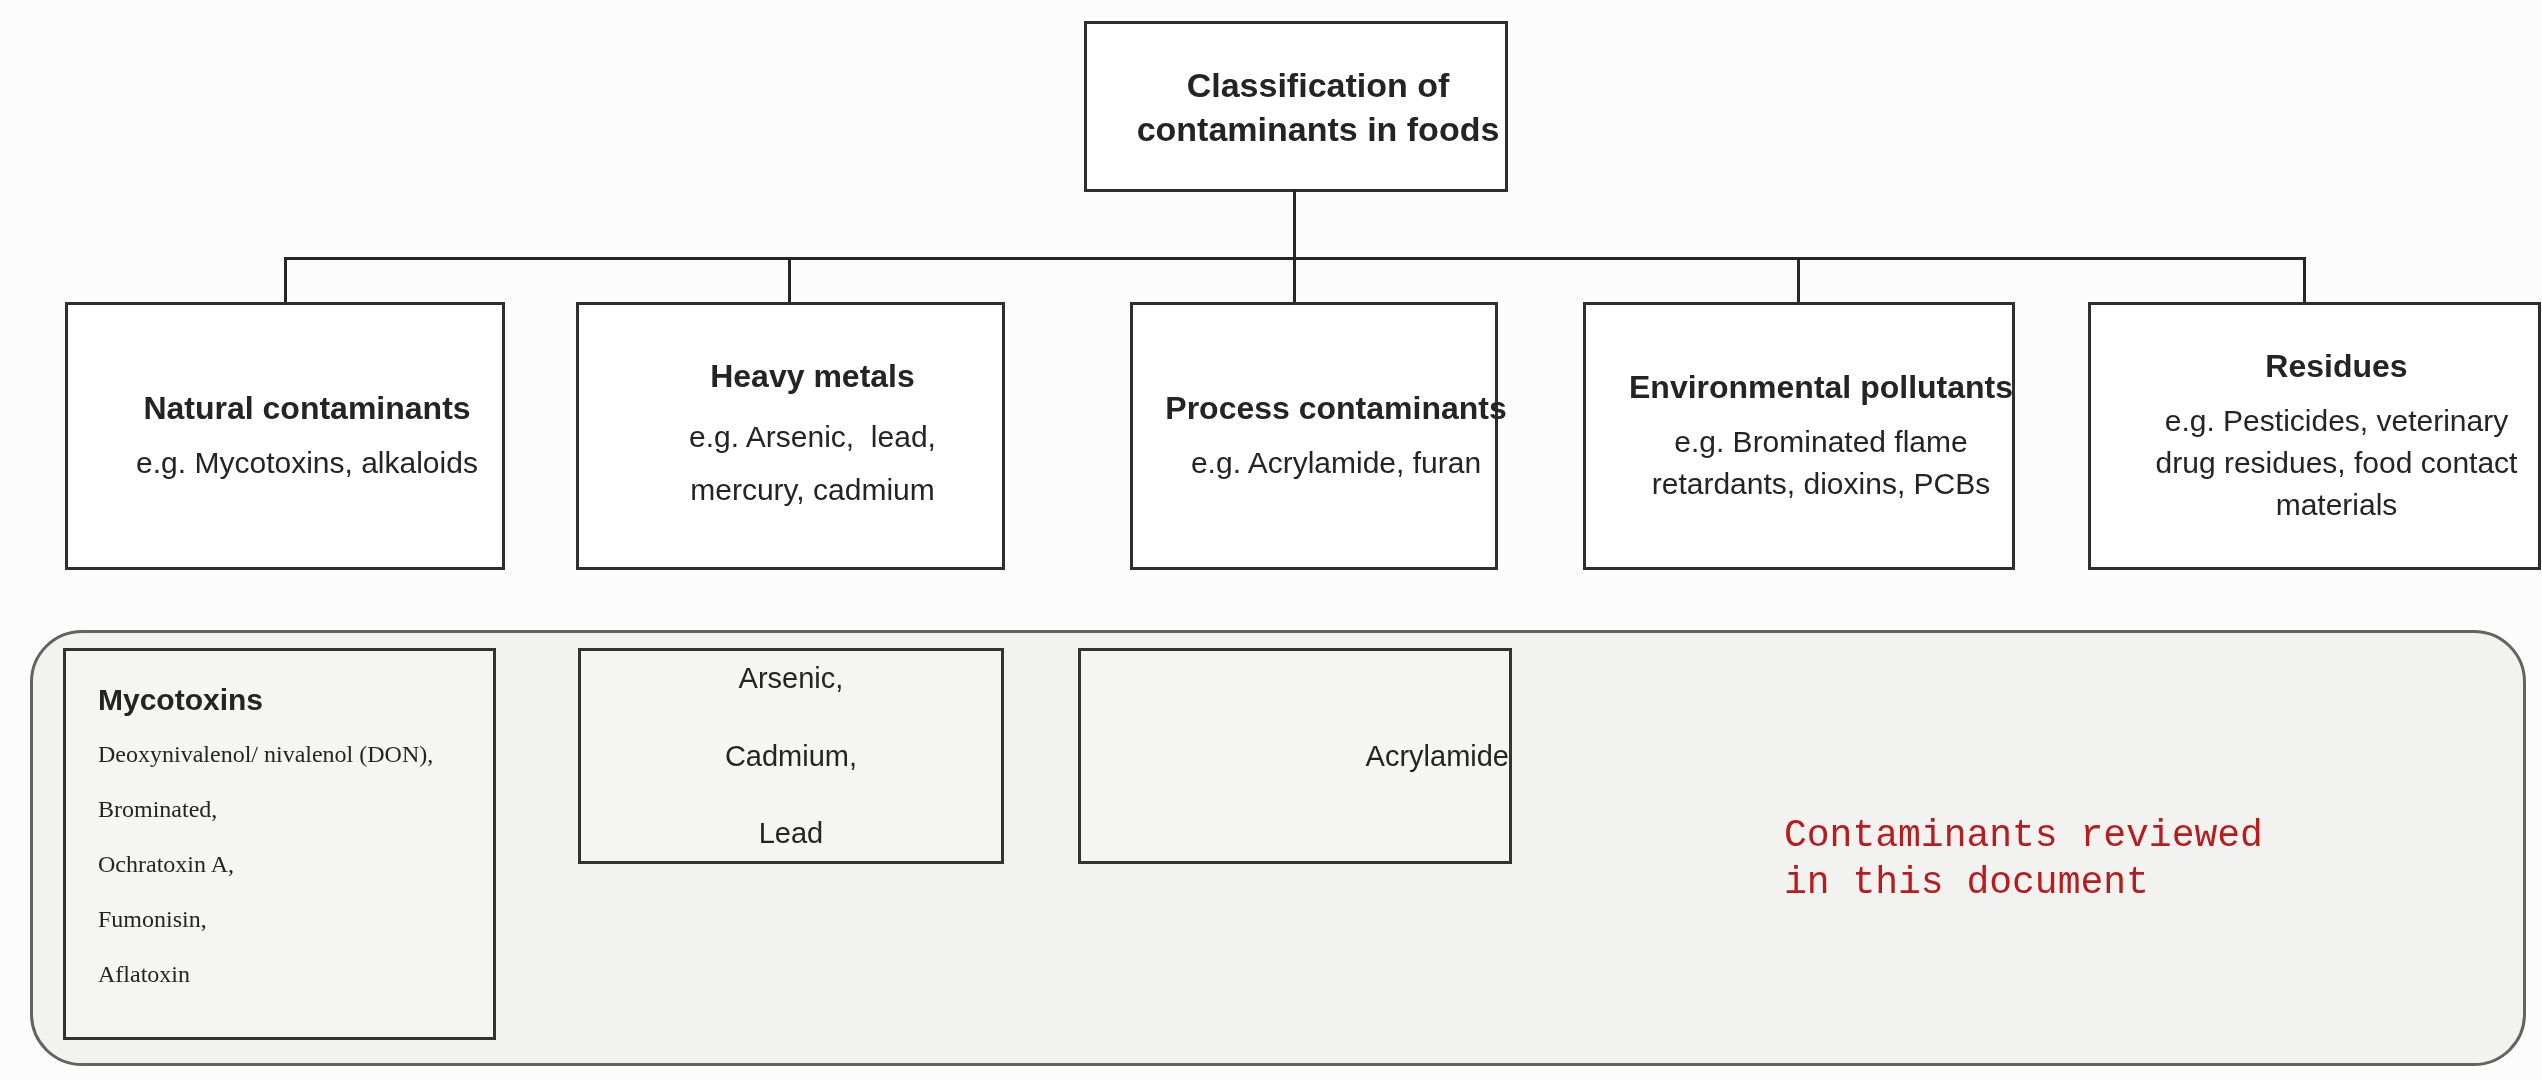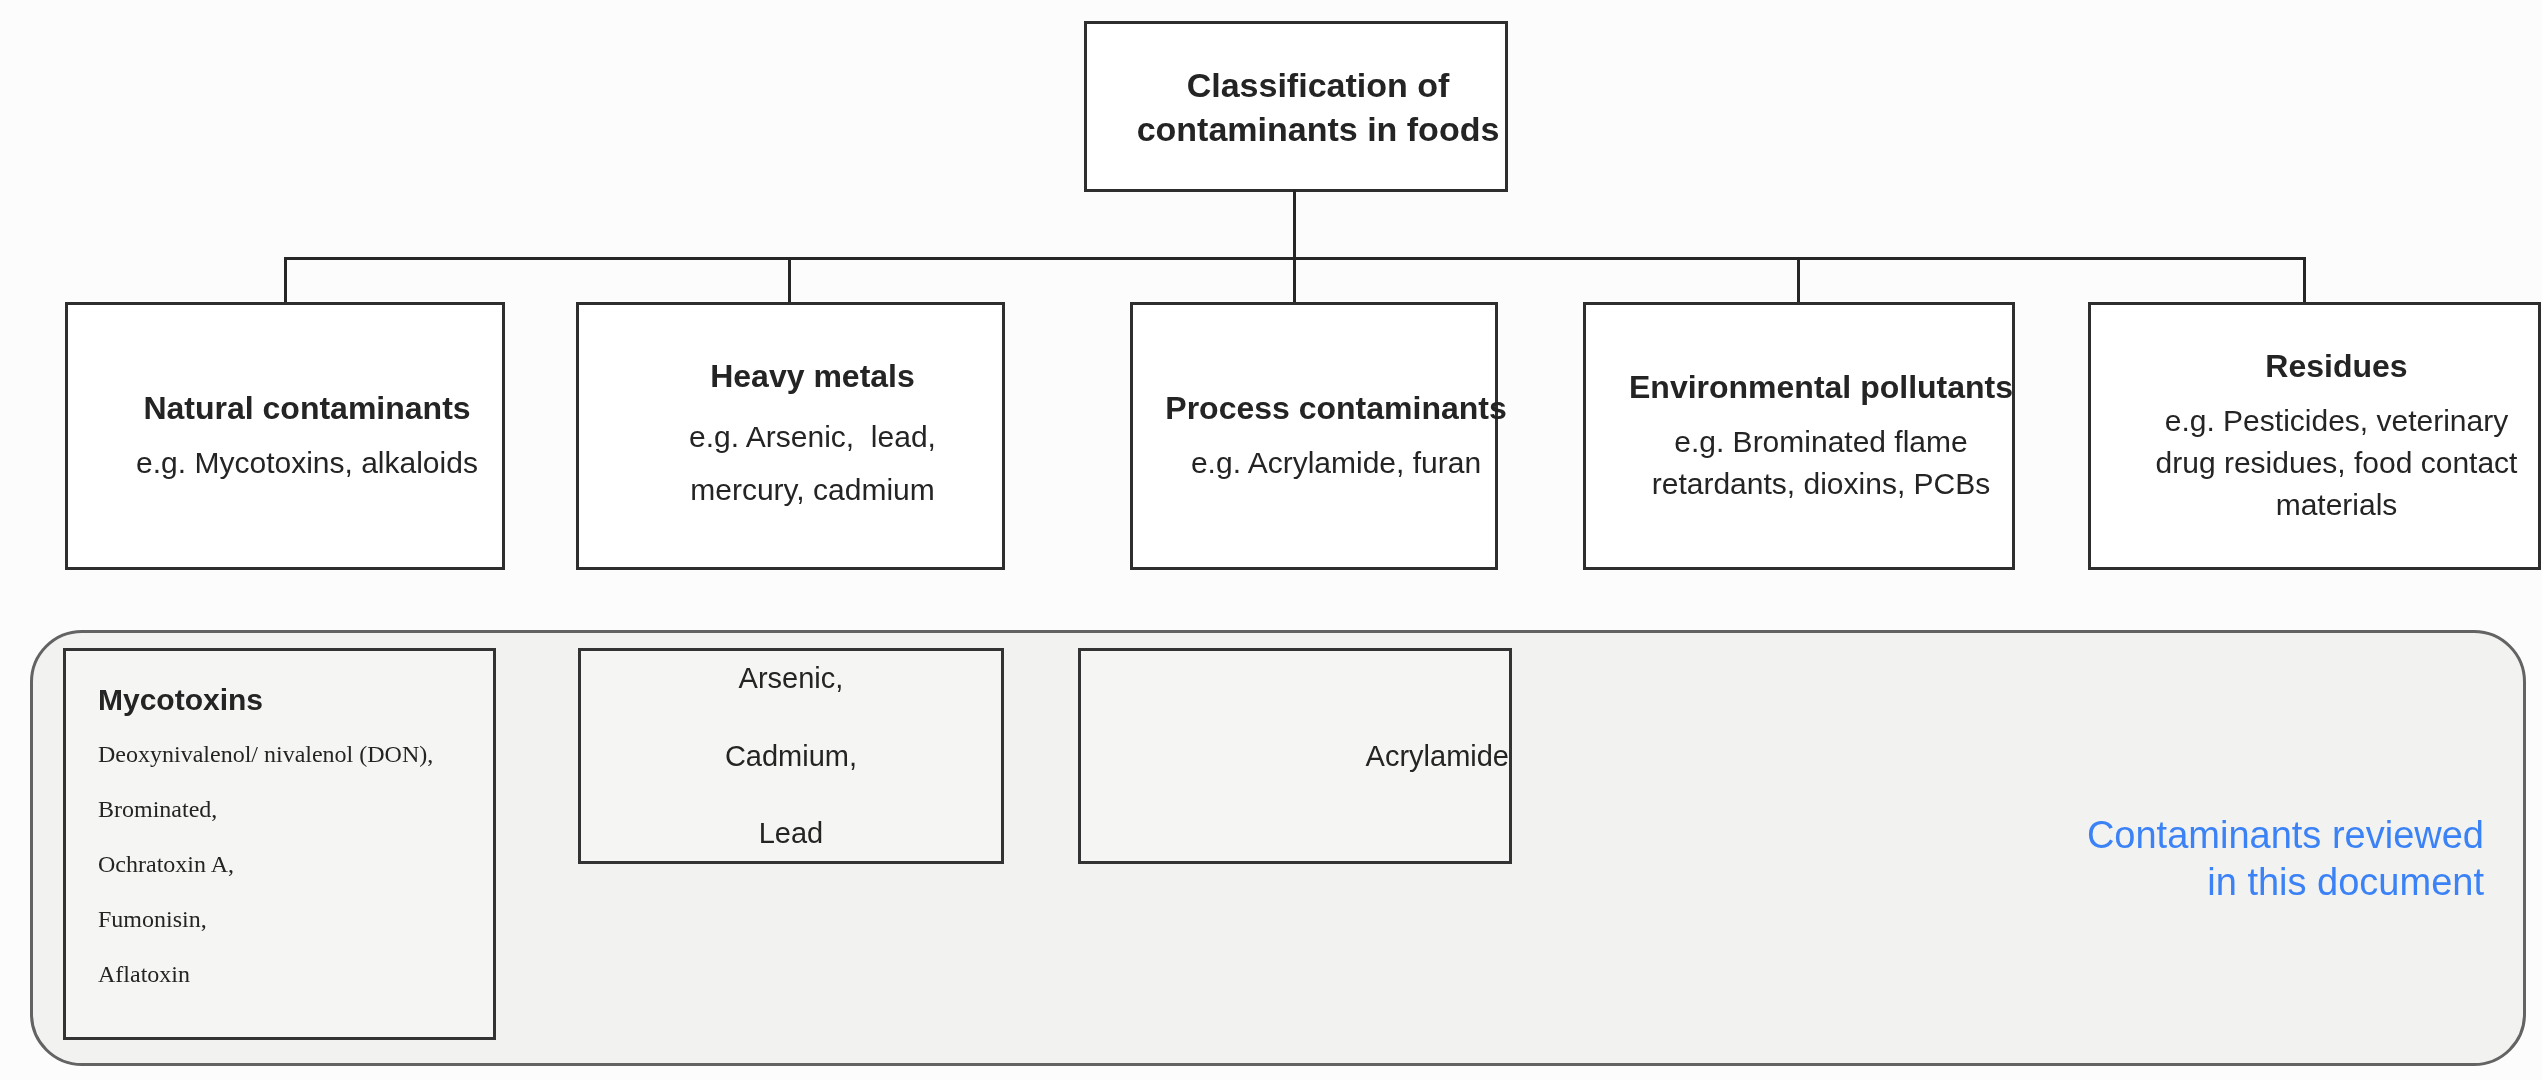--- a/index.html
+++ b/index.html
@@ -114,25 +114,25 @@
     width: 434px; height: 216px;
     display: flex; align-items: center; justify-content: flex-end;
     text-align: center;
   }
   .process-box .list-line { font-size: 29px; line-height: 41px; }
 
   .panel-caption {
     position: absolute;
     right: 58px; top: 812px;
     width: 700px;
-    text-align: right;
-    font-family: Liberation Sans, sans-serif;
+    text-align: left;
+    font-family: Liberation Mono, monospace;
     font-size: 38px;
     line-height: 47px;
-    color: #3b82f6;
+    color: #b91c1c;
   }
 </style>
 </head>
 <body>
 
 <div class="canvas">
 
   <div class="box top-box">
     <div class="title-line">Classification of</div>
     <div class="title-line">contaminants in foods</div>

